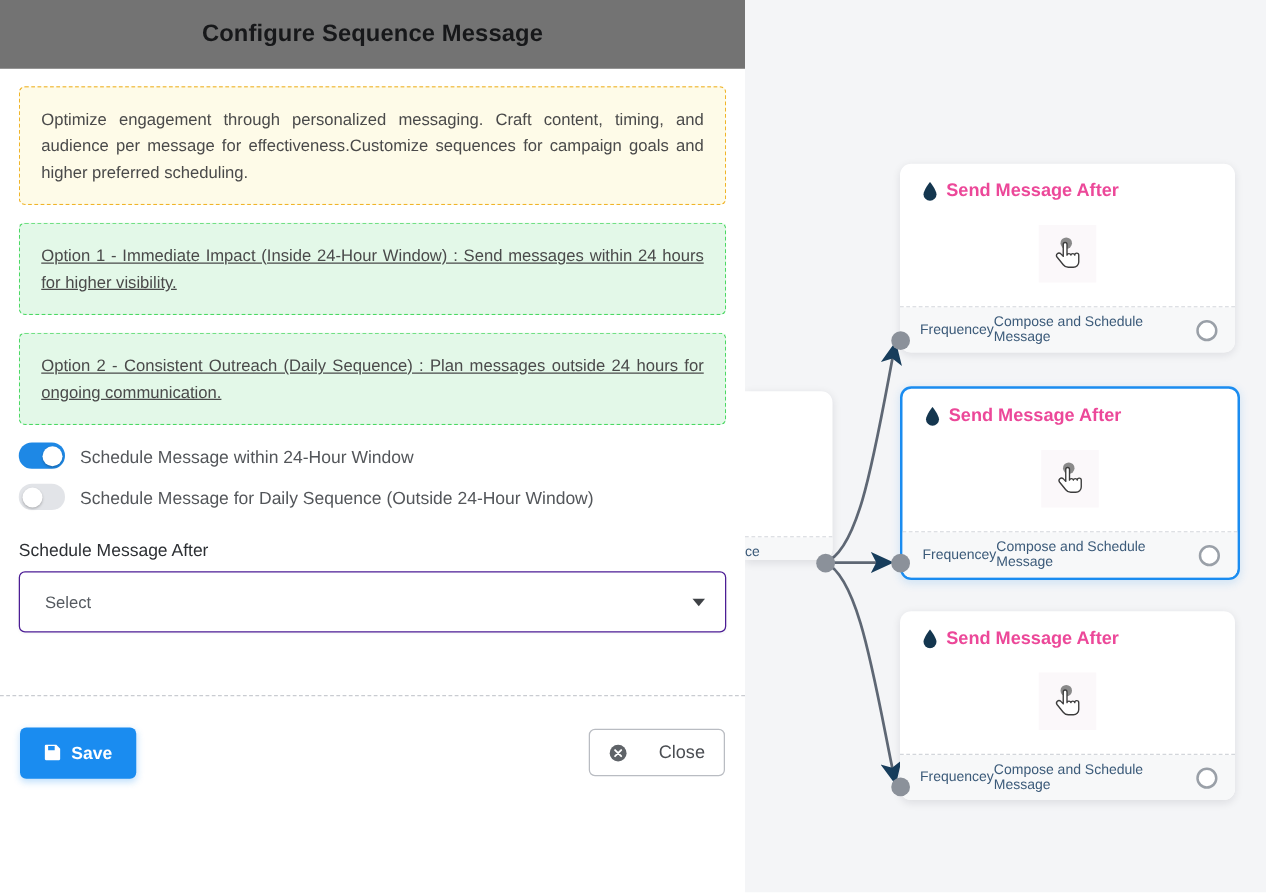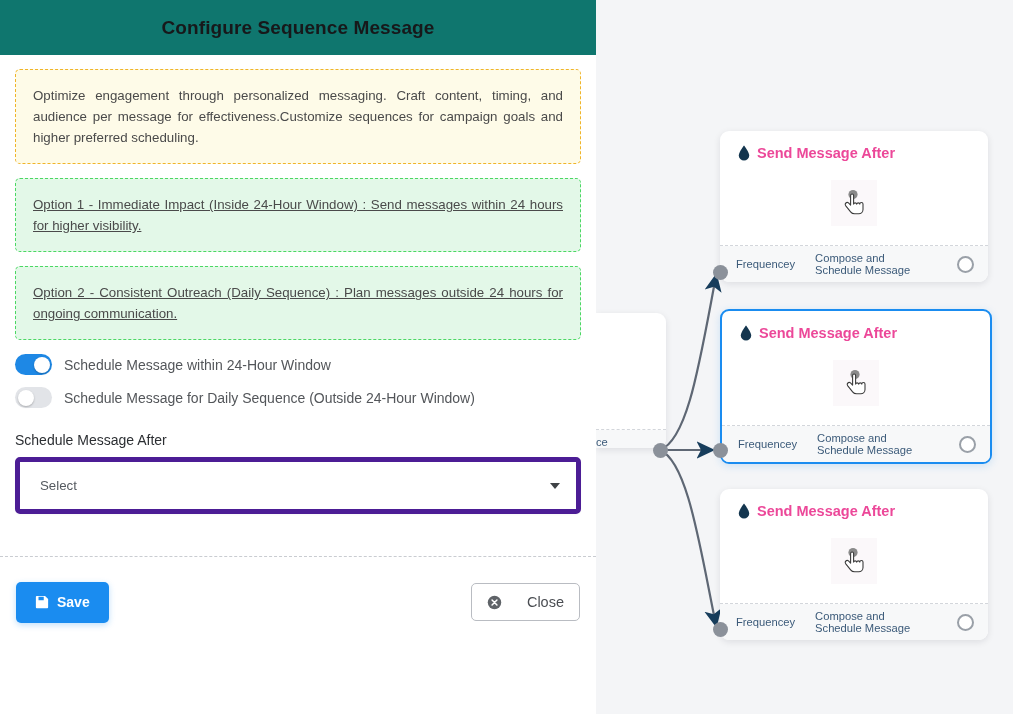--- a/index.html
+++ b/index.html
@@ -21,21 +21,21 @@
   .panel {
     position: absolute;
     left: 0; top: 0;
     width: 596px;
     height: 714px;
     background: #ffffff;
     overflow: hidden;
   }
   .panel-header {
     height: 55px;
-    background: #0f766e;
+    background: #737373;
     display: flex;
     align-items: center;
     justify-content: center;
   }
   .panel-title {
     font-size: 19px;
     font-weight: bold;
     color: #17181a;
     letter-spacing: .1px;
   }
@@ -99,21 +99,21 @@
     color: #53565a;
   }
 
   .field-label {
     font-size: 14px;
     color: #2c2f33;
     margin: 24px 0 9px 0;
   }
   .select-box {
     height: 47px;
-    border: 5px solid #4c1d95;
+    border: 1px solid #4c1d95;
     border-radius: 5px;
     background: #ffffff;
     display: flex;
     align-items: center;
     padding: 0 16px 0 20px;
     box-shadow: 0 1px 2px rgba(16,24,40,.03);
   }
   .select-value {
     flex: 1;
     font-size: 13.3px;
@@ -221,21 +221,20 @@
   }
   .node-divider { border-top: 1px dashed #d3d6db; }
   .node-foot {
     height: 36px;
     background: #f7f8f9;
     display: flex;
     align-items: center;
     padding: 0 14px 0 16px;
     font-size: 11.2px;
     color: #3b5a79;
-    gap: 20px;
   }
   .foot-freq { }
   .foot-compose { margin-left: auto; margin-right: 11px; }
   .port-out {
     width: 13px; height: 13px;
     border: 2px solid #9aa0a8;
     border-radius: 50%;
     background: #ffffff;
     flex: 0 0 auto;
   }

